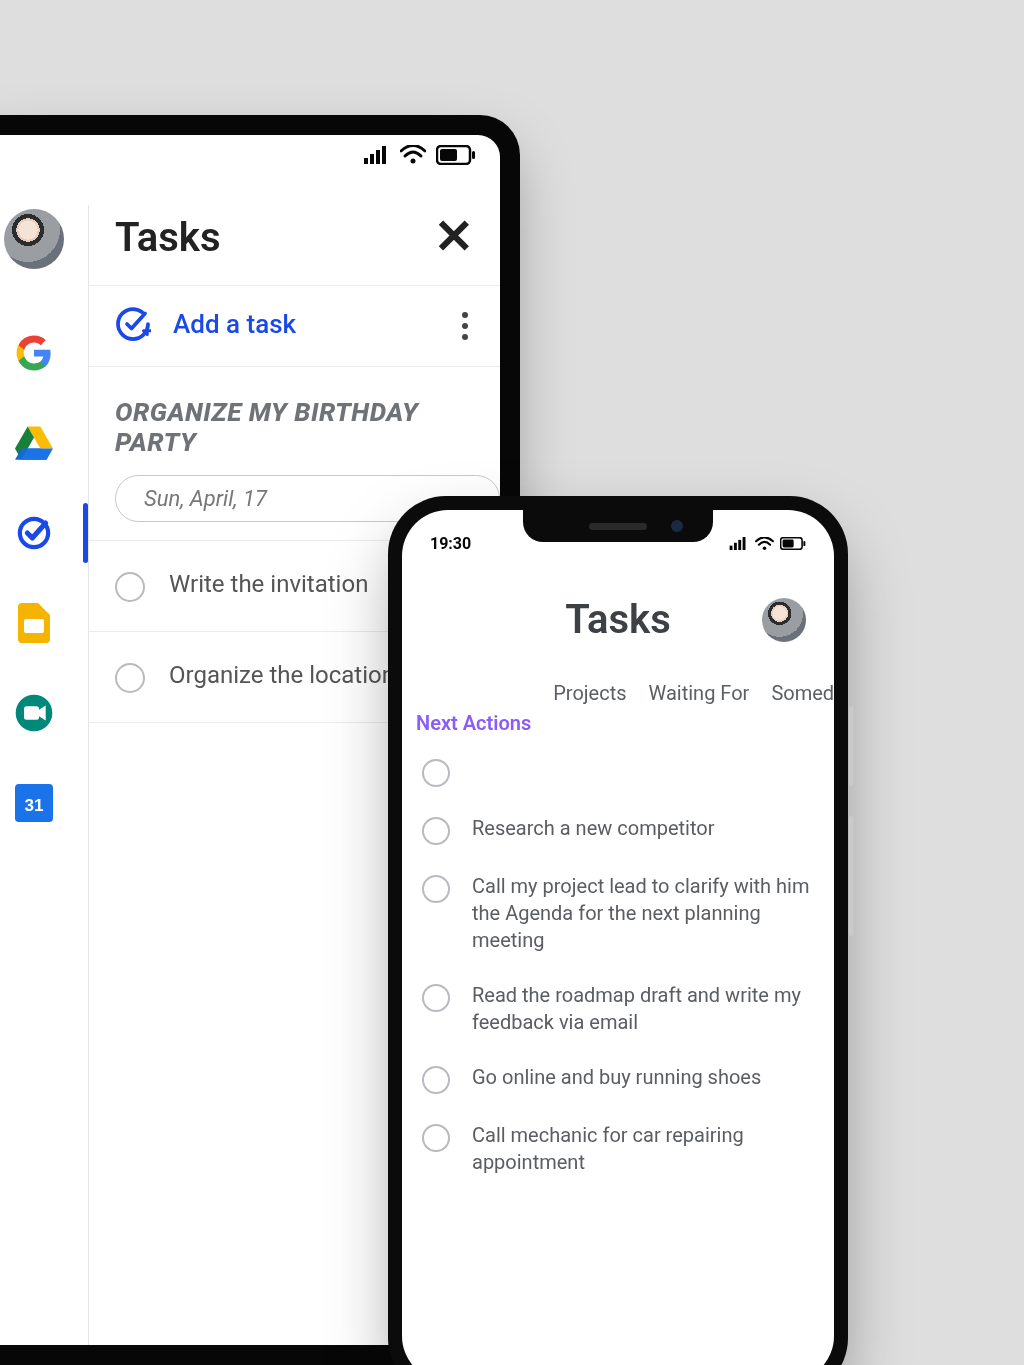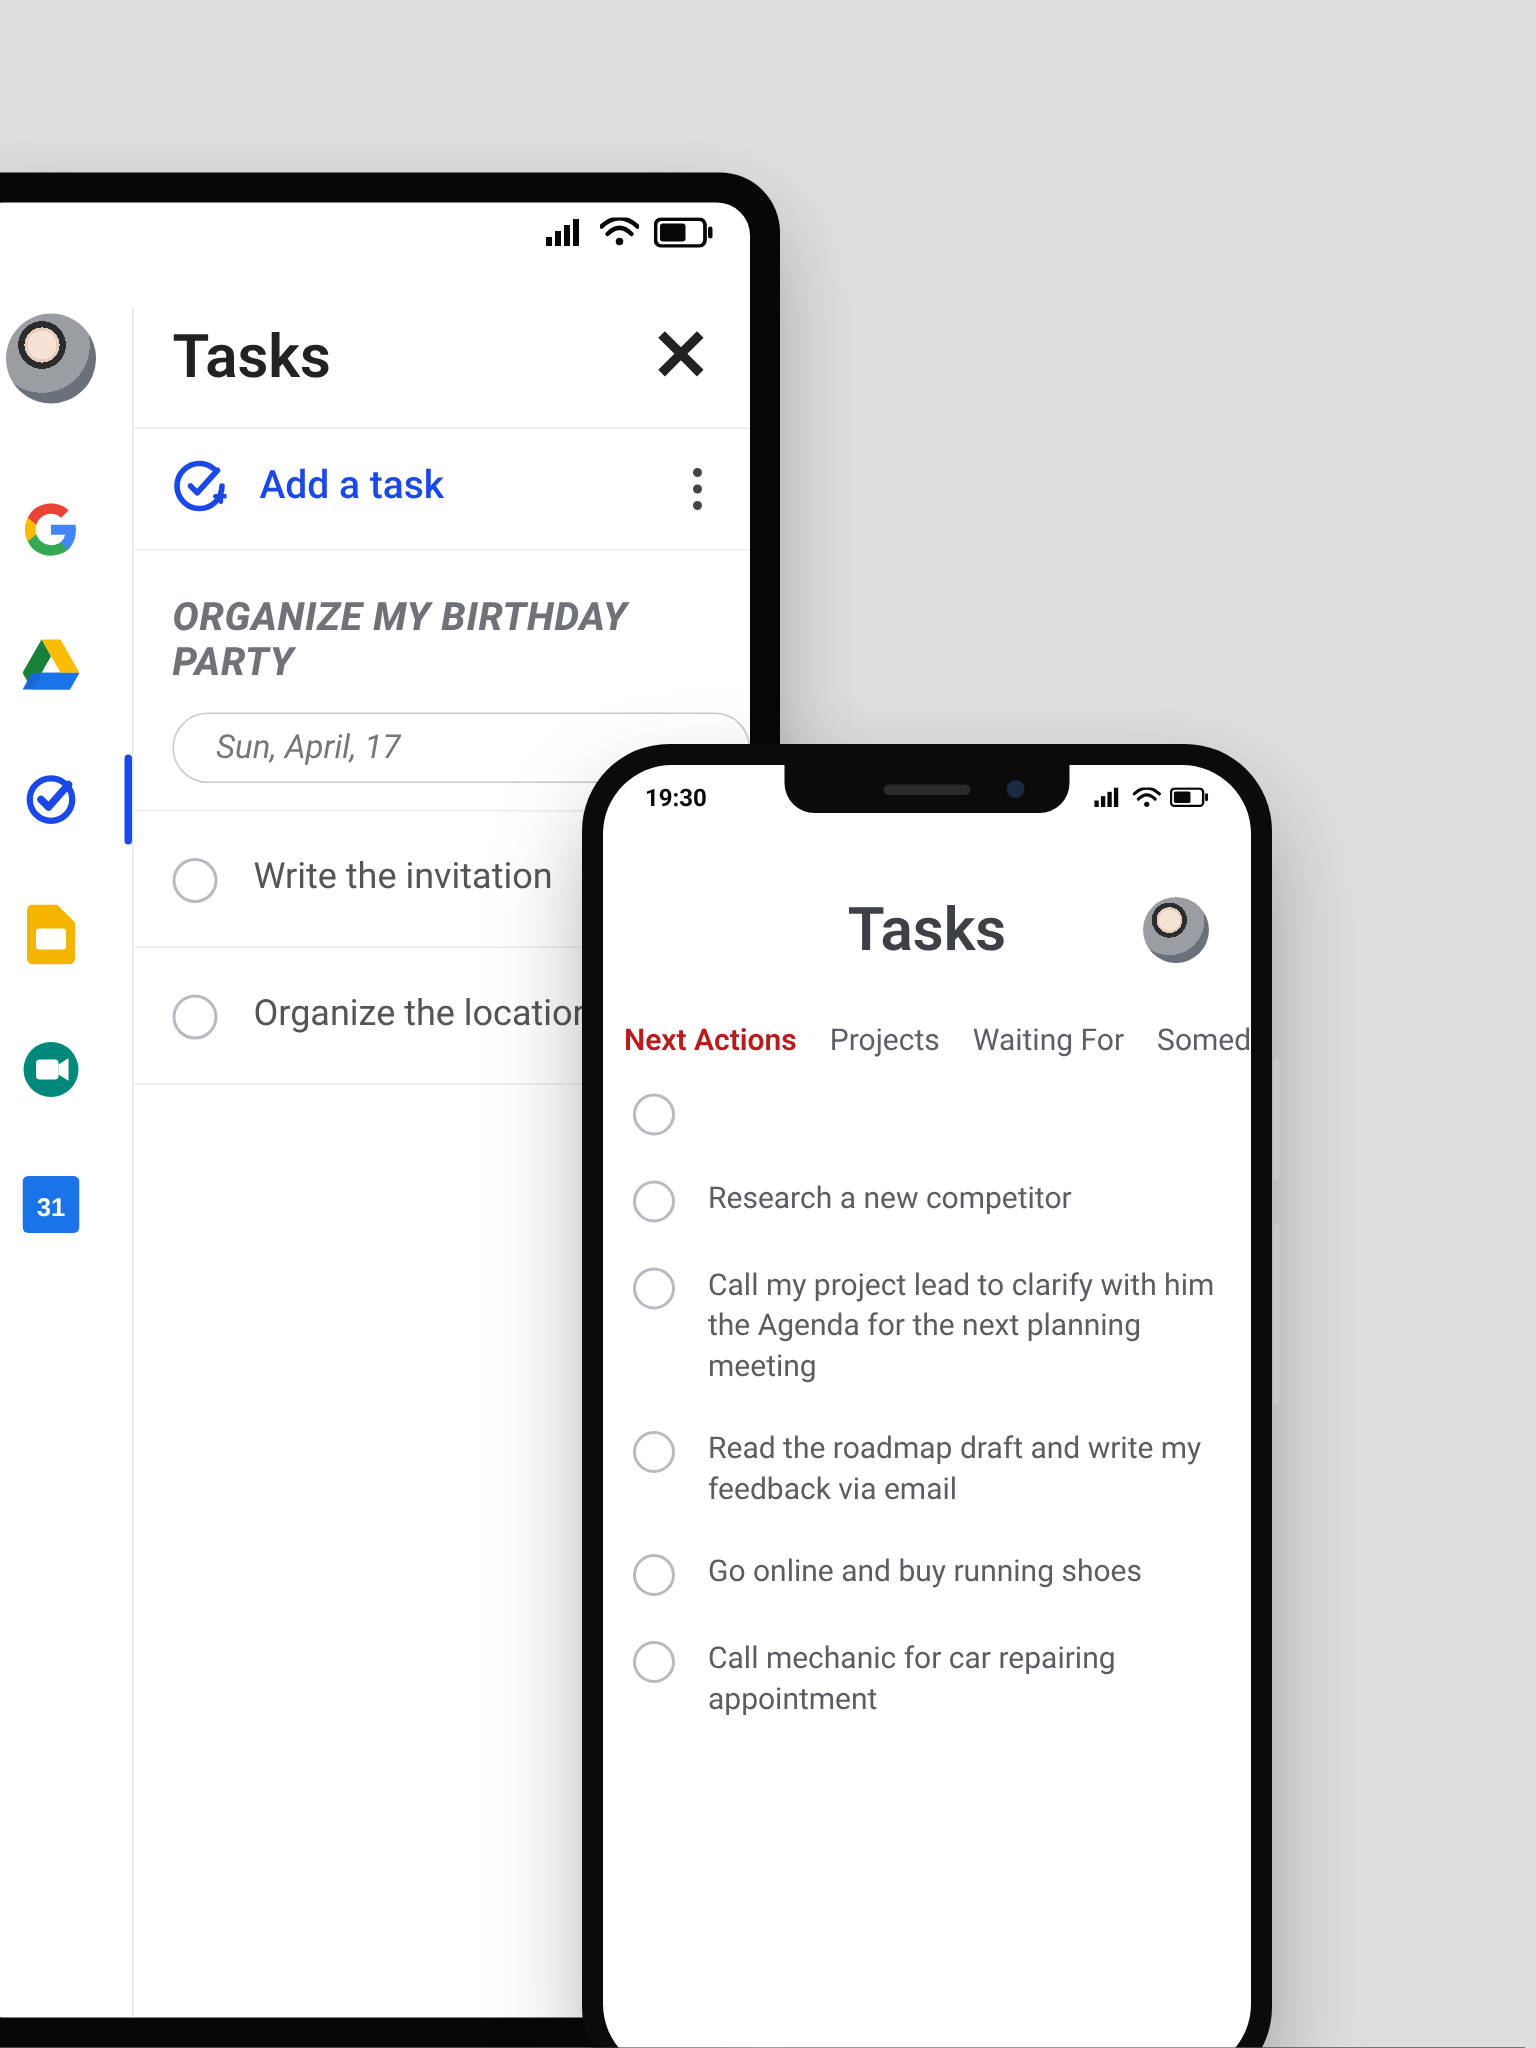--- a/index.html
+++ b/index.html
@@ -191,37 +191,37 @@
     width: 190px; height: 32px;
     background:#0b0b0b;
     border-bottom-left-radius: 20px;
     border-bottom-right-radius: 20px;
     display:flex; align-items:center; justify-content:center; gap:16px;
   }
   .notch .speaker { width:58px; height:7px; background:#2a2a2a; border-radius:4px; }
   .notch .cam { width:12px; height:12px; background:#1a2a40; border-radius:50%; position:absolute; right:30px; }
 
   .phone-statusbar {
-    position:absolute; top:12px; left:0; right:0;
+    position:absolute; top:24px; left:0; right:0;
     display:flex; justify-content:space-between; align-items:center;
     padding: 0 28px;
     font-size: 16px; font-weight:700; color:#070707;
   }
   .phone-statusbar .right-icons { display:flex; align-items:center; gap:6px; }
 
   .phone-content { padding-top: 66px; height:100%; display:flex; flex-direction:column; }
   .phone-header { display:flex; align-items:center; justify-content:center; position:relative; padding: 20px 24px 26px; }
   .phone-header h1 { font-size: 40px; font-weight:600; color:#3d4044; }
   .phone-header .avatar-s {
     position:absolute; right:28px; top:22px;
     width:44px; height:44px; border-radius:50%;
     background: radial-gradient(circle at 40% 35%, #f5e4d6 0 18%, #e7cdbd 18% 22%, #2b2c2e 22% 30%, #9a9ea3 30% 60%, #6b717a 60% 100%);
   }
   .tabs { display:flex; gap:22px; padding: 12px 14px 16px; font-size:20px; color:#5c6066; overflow:hidden; white-space:nowrap; }
-  .tabs .tab.active { color:#b91c1c; font-weight:600; }
+  .tabs .tab.active { color:#8b5cf6; font-weight:600;margin-top:30px; }
 
   .task-list-p { padding: 6px 20px; display:flex; flex-direction:column; gap:28px; }
   .task-row-p { display:flex; align-items:flex-start; gap:22px; font-size:20px; color:#5a5d61; line-height:1.35; }
   .task-row-p .radio { width:28px; height:28px; flex:0 0 28px; }
 
   
   svg { display:block; }
 </style>
 </head>
 <body>

